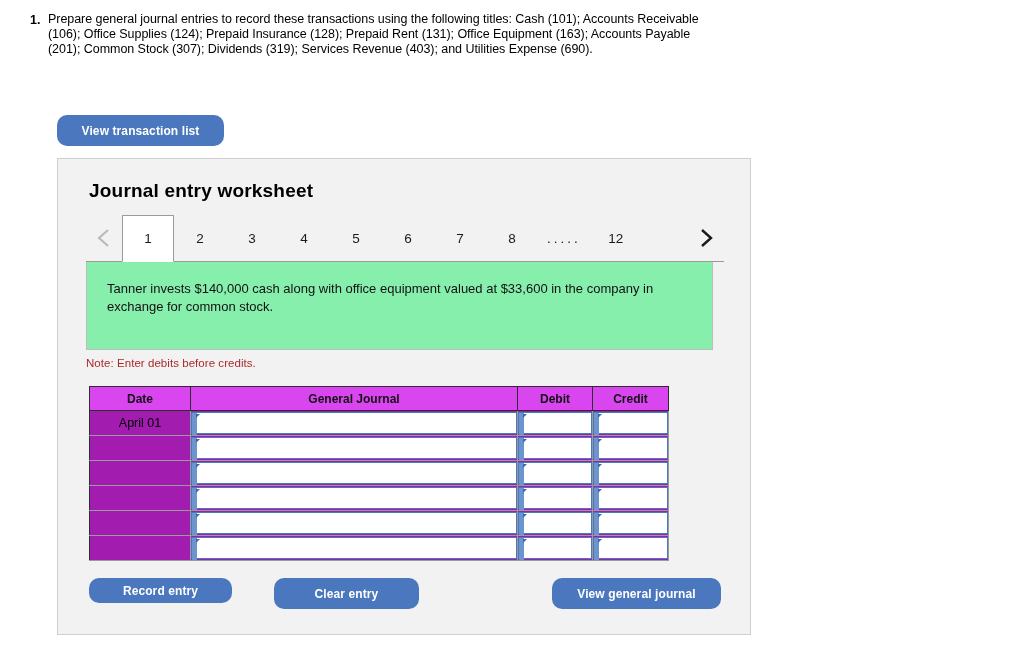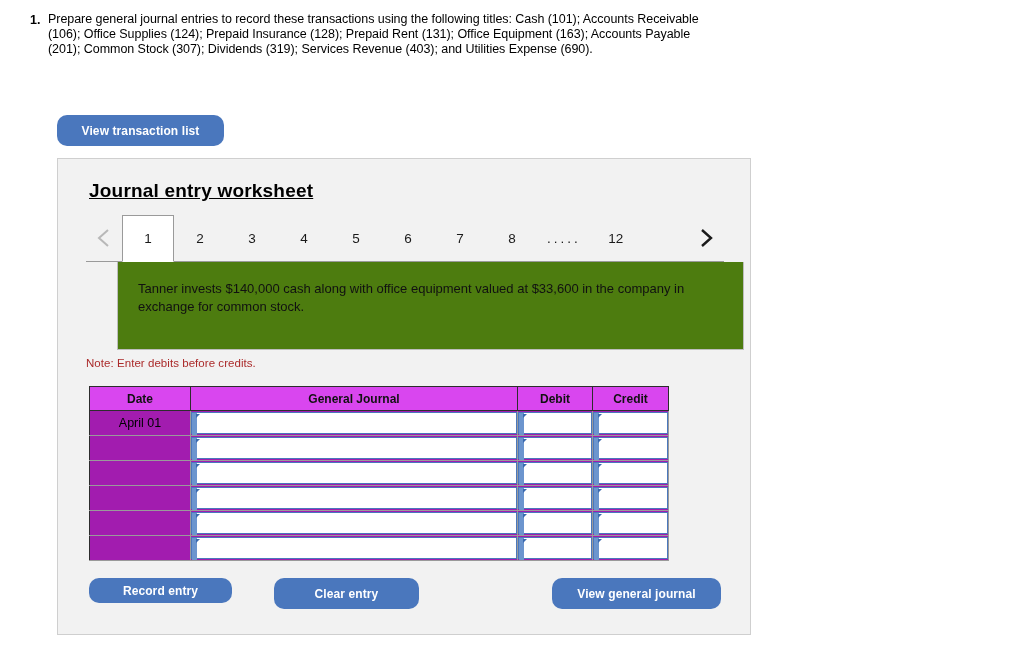--- a/index.html
+++ b/index.html
@@ -81,21 +81,20 @@
     border: 1px solid #cfcfcf;
     box-sizing: border-box;
   }
   .panel-title {
     position: absolute;
     left: 31px;
     top: 21px;
     font-size: 19px;
     font-weight: bold;
     letter-spacing: 0.2px;
-    text-decoration: underline;
   }
 
   
   .tabstrip {
     position: absolute;
     left: 28px;
     top: 56px;
     width: 638px;
     height: 47px;
   }
@@ -156,26 +155,25 @@
     z-index: 1;
   }
 
   
   .desc-box {
     position: absolute;
     left: 28px;
     top: 103px;
     width: 627px;
     height: 88px;
-    background: #4d7c0f;
+    background: #86efac;
     border: 1px solid #bdbdbd;
     border-top: none;
     box-sizing: border-box;
     padding: 18px 20px;
-    margin-left: 31px;
   }
   .desc-text {
     font-size: 13px;
     line-height: 18px;
     color: #111111;
   }
 
   
   .note {
     position: absolute;

